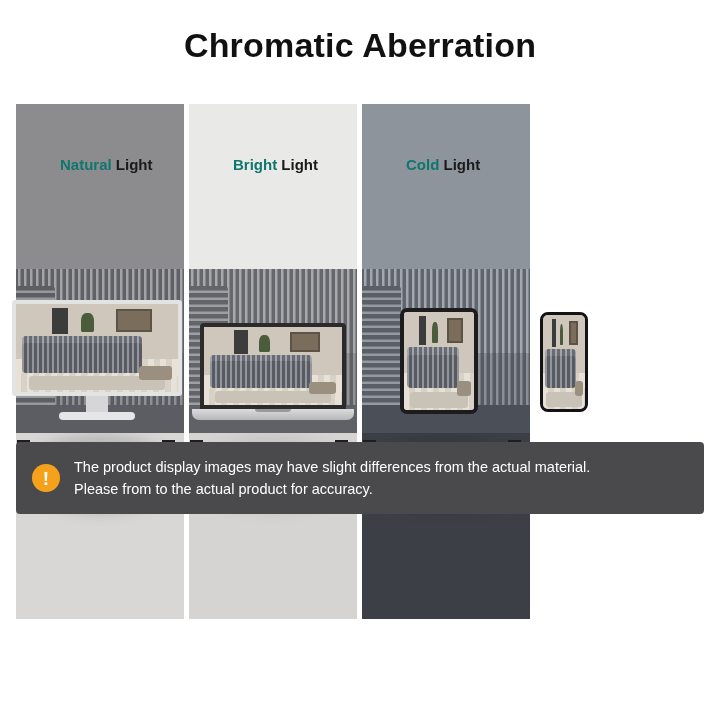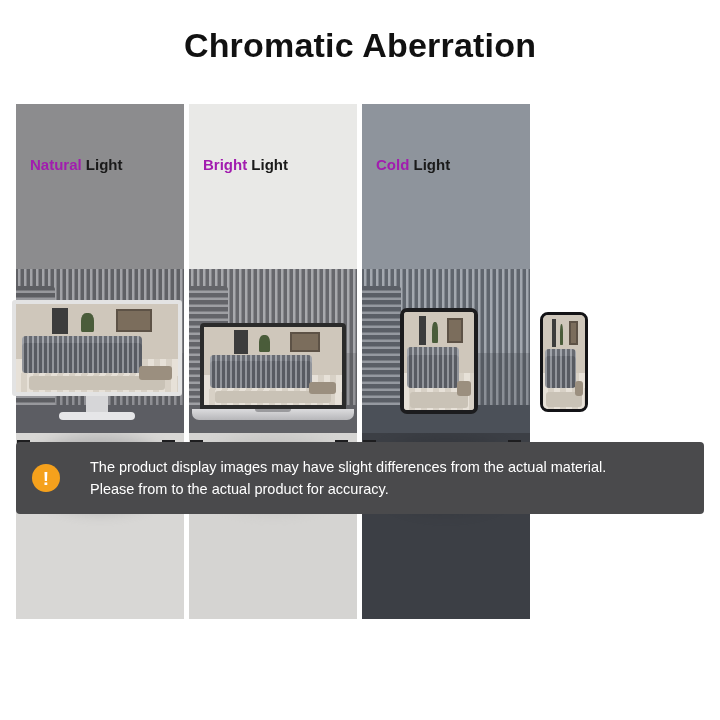--- a/index.html
+++ b/index.html
@@ -43,21 +43,21 @@
     overflow: hidden;
   }
   .panel-label {
     position: absolute;
     top: 52px; left: 14px;
     font-size: 15px;
     font-weight: bold;
     z-index: 9;
     white-space: nowrap;
   }
-  .label-accent { color: #a21caf; }
+  .label-accent { color: #0f766e; margin-left: 30px; }
   .label-rest { color: #1a1a1a; }
 
   
   .wall {
     position: absolute; left: 0; top: 0;
     width: 100%; height: 62%;
   }
   .floor {
     position: absolute; left: 0; bottom: 0;
     width: 100%; height: 38%;
@@ -201,21 +201,20 @@
     color: #ffffff;
     font-weight: bold;
     font-size: 19px;
     display: flex; align-items: center; justify-content: center;
     line-height: 1;
   }
   #notice-text {
     color: #ffffff;
     font-size: 14.5px;
     line-height: 1.55;
-    margin-left: 16px;
   }
   #notice-text div { white-space: nowrap; }
 </style>
 </head>
 <body>
 
 <div id="page">
 
   <div id="title">Chromatic Aberration</div>
 

